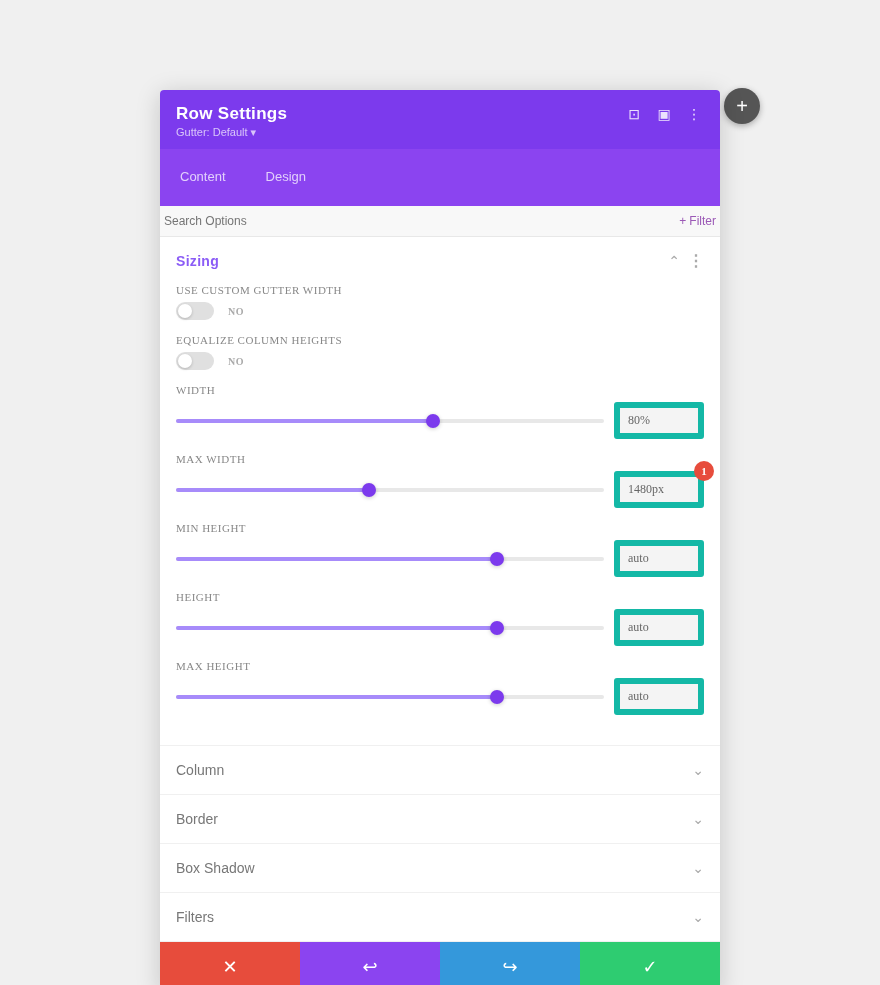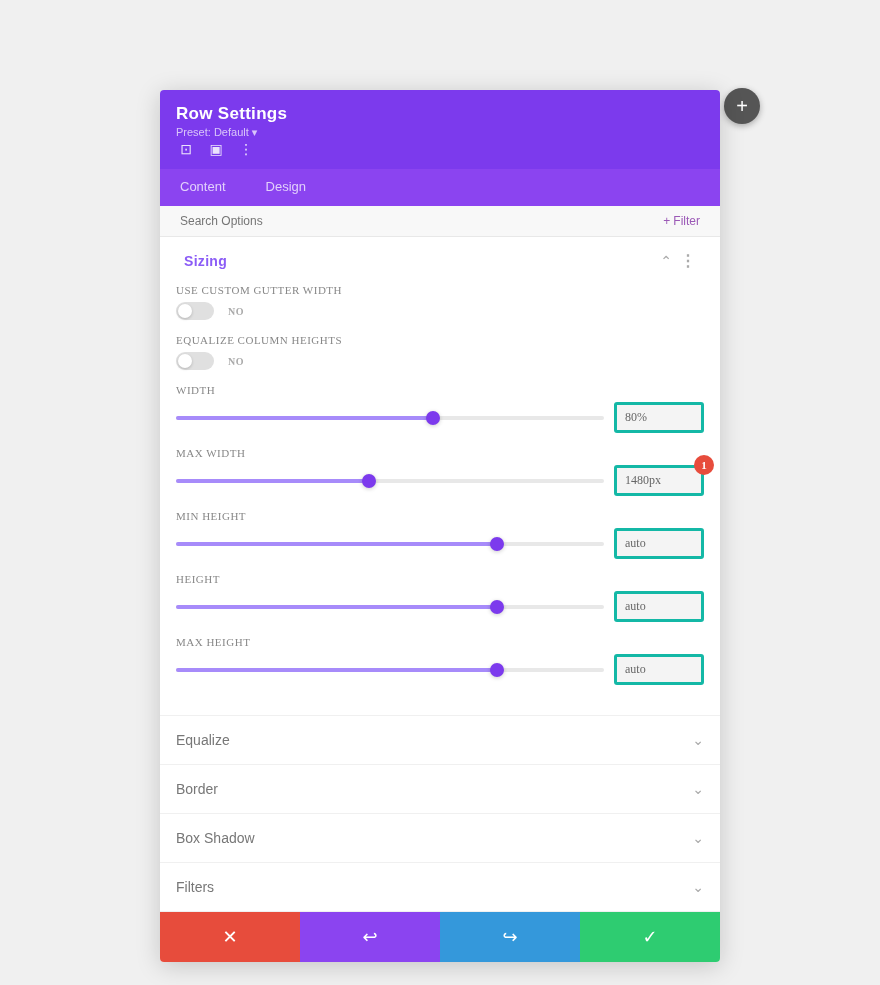--- a/index.html
+++ b/index.html
@@ -46,21 +46,20 @@
       overflow: hidden;
     }
 
     .modal-header {
       background: #7c3aed;
       padding: 14px 16px 10px;
       color: white;
       display: flex;
       justify-content: space-between;
       align-items: flex-start;
-      flex-direction: column;
     }
 
     .modal-header-title {
       font-size: 17px;
       font-weight: 600;
       letter-spacing: 0.3px;
     }
 
     .modal-header-preset {
       font-size: 11px;
@@ -88,38 +87,38 @@
       align-items: center;
       justify-content: center;
     }
 
     .modal-tabs {
       display: flex;
       background: #8b44f0;
     }
 
     .tab {
-      padding: 10px 20px;
+      padding: 20px 20px;
       color: rgba(255,255,255,0.75);
       cursor: pointer;
       font-size: 13px;
       font-weight: 500;
       border-bottom: 2px solid transparent;
       transition: color 0.2s;
     }
 
     .tab.active {
       color: white;
       border-bottom: 2px solid white;
     }
 
     .search-bar {
       display: flex;
       align-items: center;
-      padding: 8px 20px;
+      padding: 8px 4px;
       background: #f8f8f8;
       border-bottom: 1px solid #e8e8e8;
     }
 
     .search-input {
       flex: 1;
       border: none;
       background: transparent;
       font-size: 12px;
       color: #888;
@@ -143,21 +142,21 @@
     }
 
     .section {
       border-bottom: 1px solid #f0f0f0;
     }
 
     .section-header {
       display: flex;
       align-items: center;
       justify-content: space-between;
-      padding: 14px 24px 10px;
+      padding: 14px 16px 10px;
     }
 
     .section-title {
       color: #8b5cf6;
       font-size: 14px;
       font-weight: 600;
       letter-spacing: 0.3px;
     }
 
     .section-controls {
@@ -260,21 +259,21 @@
       top: 50%;
       transform: translateY(-50%);
       cursor: pointer;
       box-shadow: 0 1px 4px rgba(0,0,0,0.2);
     }
 
     .slider-value {
       width: 90px;
       padding: 5px 8px;
       background: #f4f4f4;
-      border: 3px solid #14b8a6;
+      border: 6px solid #14b8a6;
       border-radius: 3px;
       font-size: 12px;
       color: #666;
       text-align: left;
     }
 
     .alignment-row {
       display: flex;
       gap: 6px;
     }
@@ -382,21 +381,21 @@
 <div class="fab-button">
   <span>+</span>
 </div>
 
 <div class="modal">
 
   <div class="modal-header">
     <div>
       <div class="modal-header-title">Row Settings</div>
       <div class="modal-header-preset">
-        <span>Preset:</span>
+        <span>Gutter:</span>
         <span>Default</span>
         <span>▾</span>
       </div>
     </div>
     <div class="modal-header-icons">
       <div class="header-icon">⊡</div>
       <div class="header-icon">▣</div>
       <div class="header-icon">⋮</div>
     </div>
   </div>
@@ -510,21 +509,21 @@
             </div>
             <div class="slider-value">auto</div>
           </div>
         </div>
 
       </div>
     </div>
 
     <div class="collapsible-section">
       <div class="collapsible-header">
-        <div class="collapsible-title">Equalize</div>
+        <div class="collapsible-title">Column</div>
         <div class="chevron-icon">⌄</div>
       </div>
     </div>
 
     <div class="collapsible-section">
       <div class="collapsible-header">
         <div class="collapsible-title">Border</div>
         <div class="chevron-icon">⌄</div>
       </div>
     </div>

